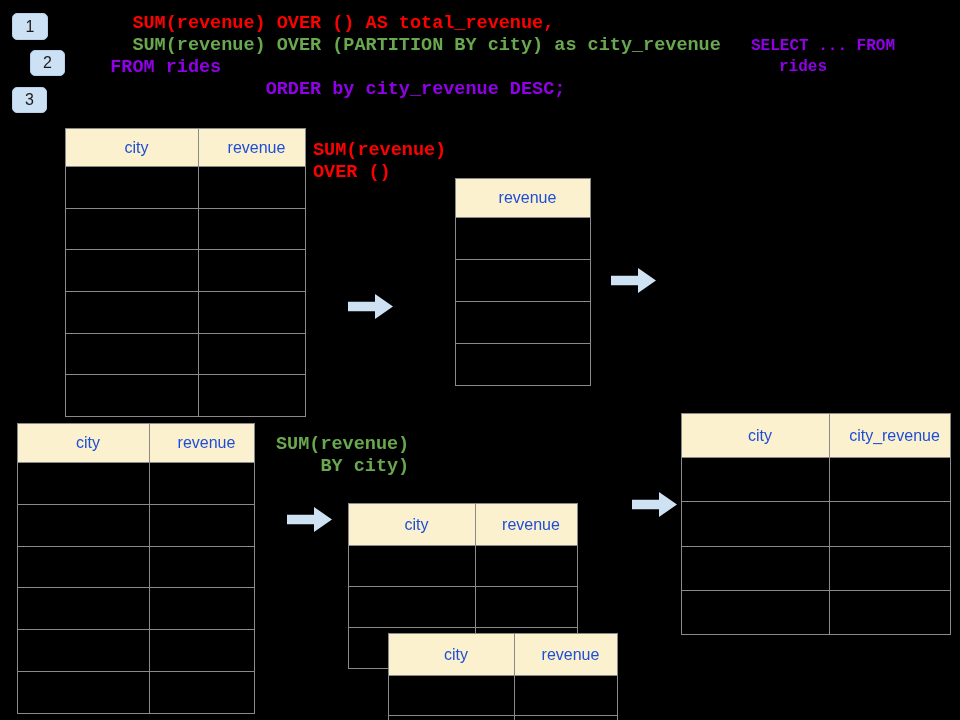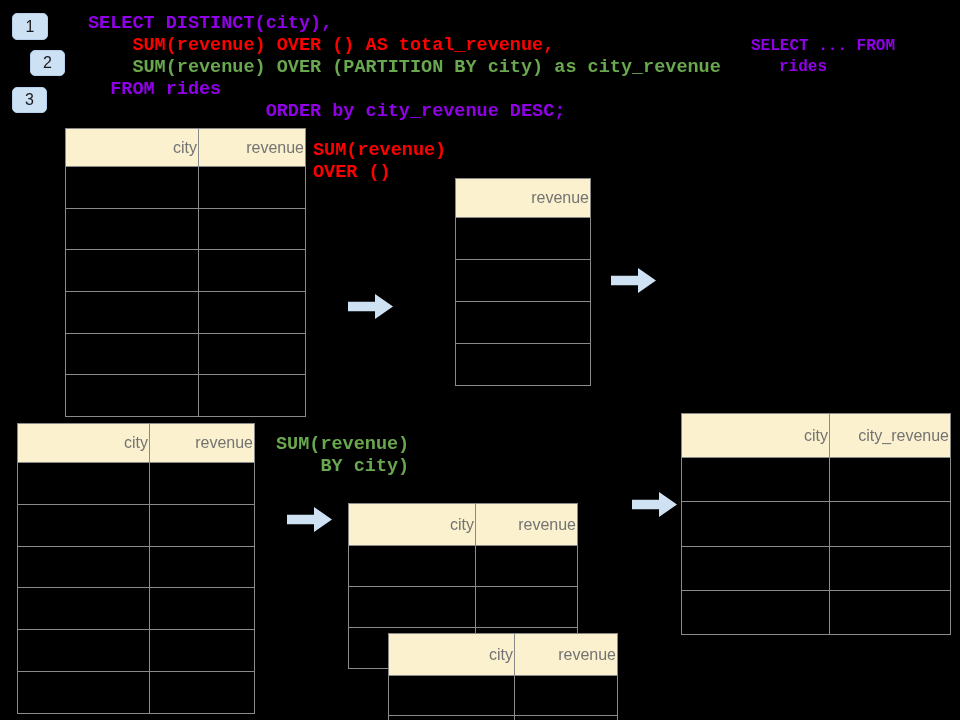--- a/index.html
+++ b/index.html
@@ -38,23 +38,23 @@
   .main-code  { left: 88px;  top: 13px;  font-size: 18.5px; line-height: 22px; }
   .side-code  { left: 751px; top: 36px;  font-size: 16px;   line-height: 21px; }
   .label-total     { left: 313px; top: 140px; font-size: 18.5px; line-height: 22px; }
   .label-partition { left: 276px; top: 434px; font-size: 18.5px; line-height: 22px; }
 
   
   .tbl { position: absolute; }
   .tbl table { border-collapse: collapse; table-layout: fixed; width: 100%; }
   .tbl th {
     background: var(--header_fill);
-    color: #737373;
+    color: #1d4ed8;
     font: 400 16px "Liberation Sans", sans-serif;
-    text-align: right;
+    text-align: center;
     padding: 0 1px 0 10px;
     border: 1px solid var(--border_gray);
     vertical-align: middle;
   }
   .tbl td { background: #000; border: 1px solid var(--border_gray); }
 
   .t1   { left: 65px;  top: 128px; width: 241px; }
   .t1 thead tr { height: 38px; }   .t1 tbody tr { height: 41.7px; }
   .t1 th:nth-child(1) { width: 121px; }
 
@@ -98,21 +98,21 @@
   <div class="badge b1">
     <span>1</span>
   </div>
   <div class="badge b2">
     <span>2</span>
   </div>
   <div class="badge b3">
     <span>3</span>
   </div>
 
-  <div class="code main-code"><div style="color: var(--purple);">SELECT DISTINCT(city),</div><div style="color: var(--red);">    SUM(revenue) OVER () AS total_revenue,</div><div style="color: var(--green); text-align: right;">    SUM(revenue) OVER (PARTITION BY city) as city_revenue</div><div style="color: var(--purple);">  FROM rides</div><div style="color: var(--purple); text-align: center;">  ORDER by city_revenue DESC;</div></div>
+  <div class="code main-code"><div style="color: var(--red);">    SUM(revenue) OVER () AS total_revenue,</div><div style="color: var(--green); text-align: right;">    SUM(revenue) OVER (PARTITION BY city) as city_revenue</div><div style="color: var(--purple);">  FROM rides</div><div style="color: var(--purple); text-align: center;">  ORDER by city_revenue DESC;</div></div>
   <div class="code side-code"><div style="color: var(--purple);">SELECT ... FROM</div><div style="color: var(--purple); margin-left: 28px;">rides</div></div>
   <div class="code label-total"><div style="color: var(--red);">SUM(revenue)</div><div style="color: var(--red);">OVER ()</div></div>
   <div class="code label-partition"><div style="color: var(--green);">SUM(revenue)</div><div style="color: var(--green); text-align: right;">BY city)</div></div>
 
   <div class="tbl t1">
       <table>
         <thead>
           <tr>
             <th>city</th>
             <th>revenue</th>

